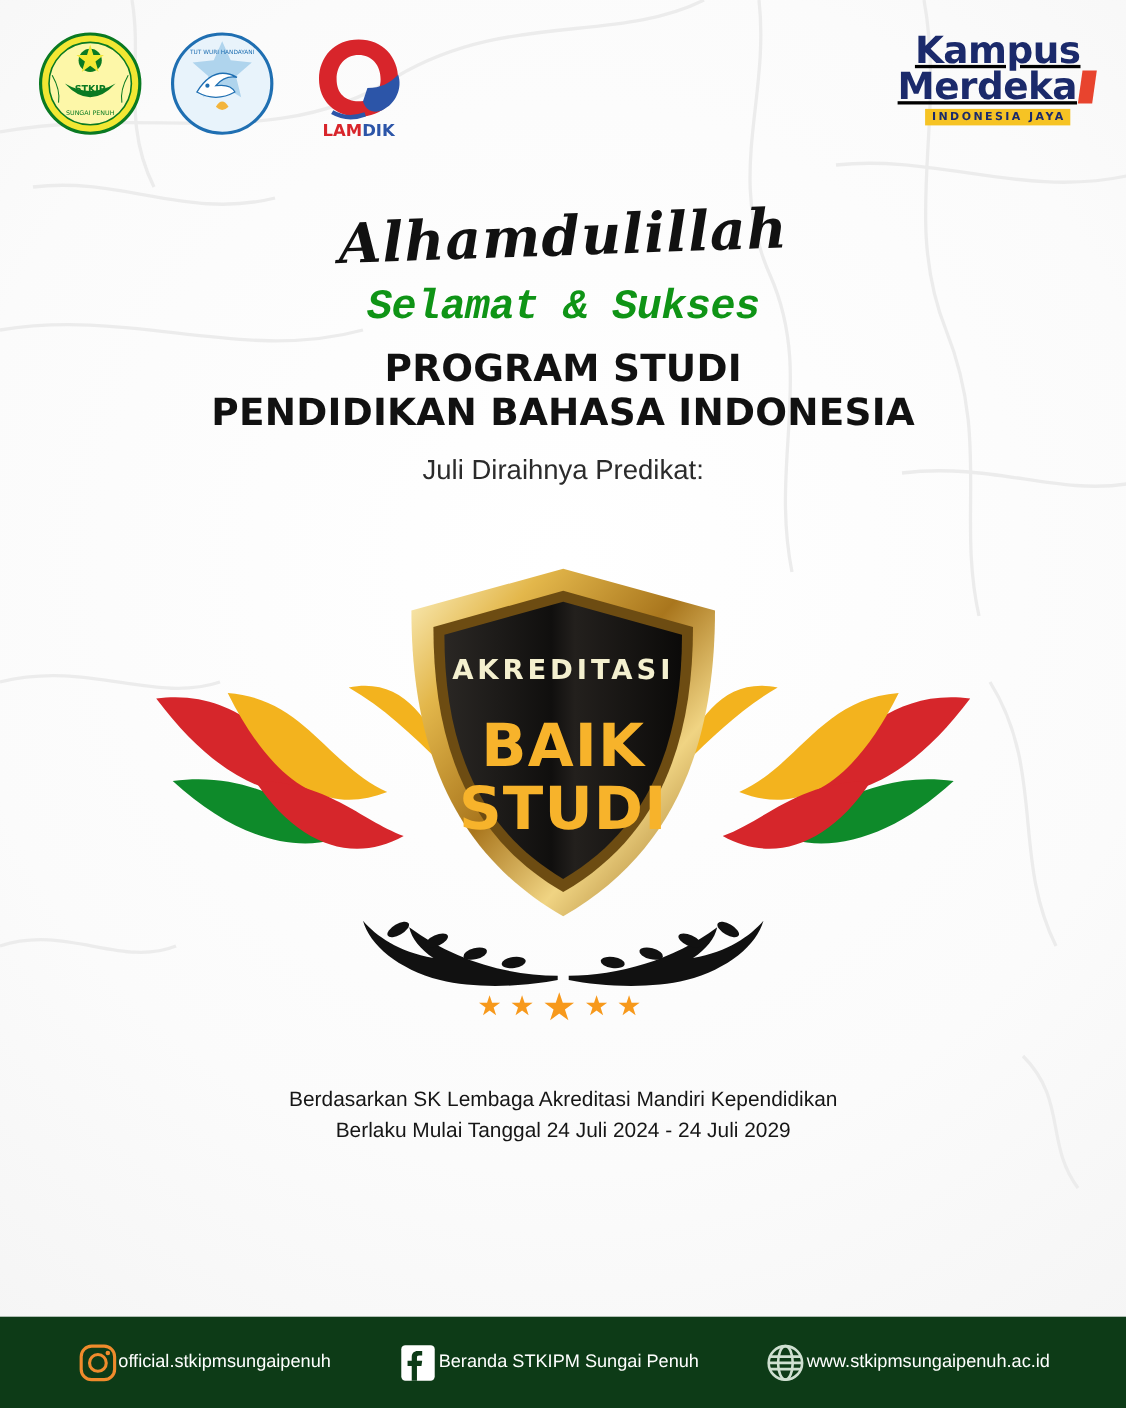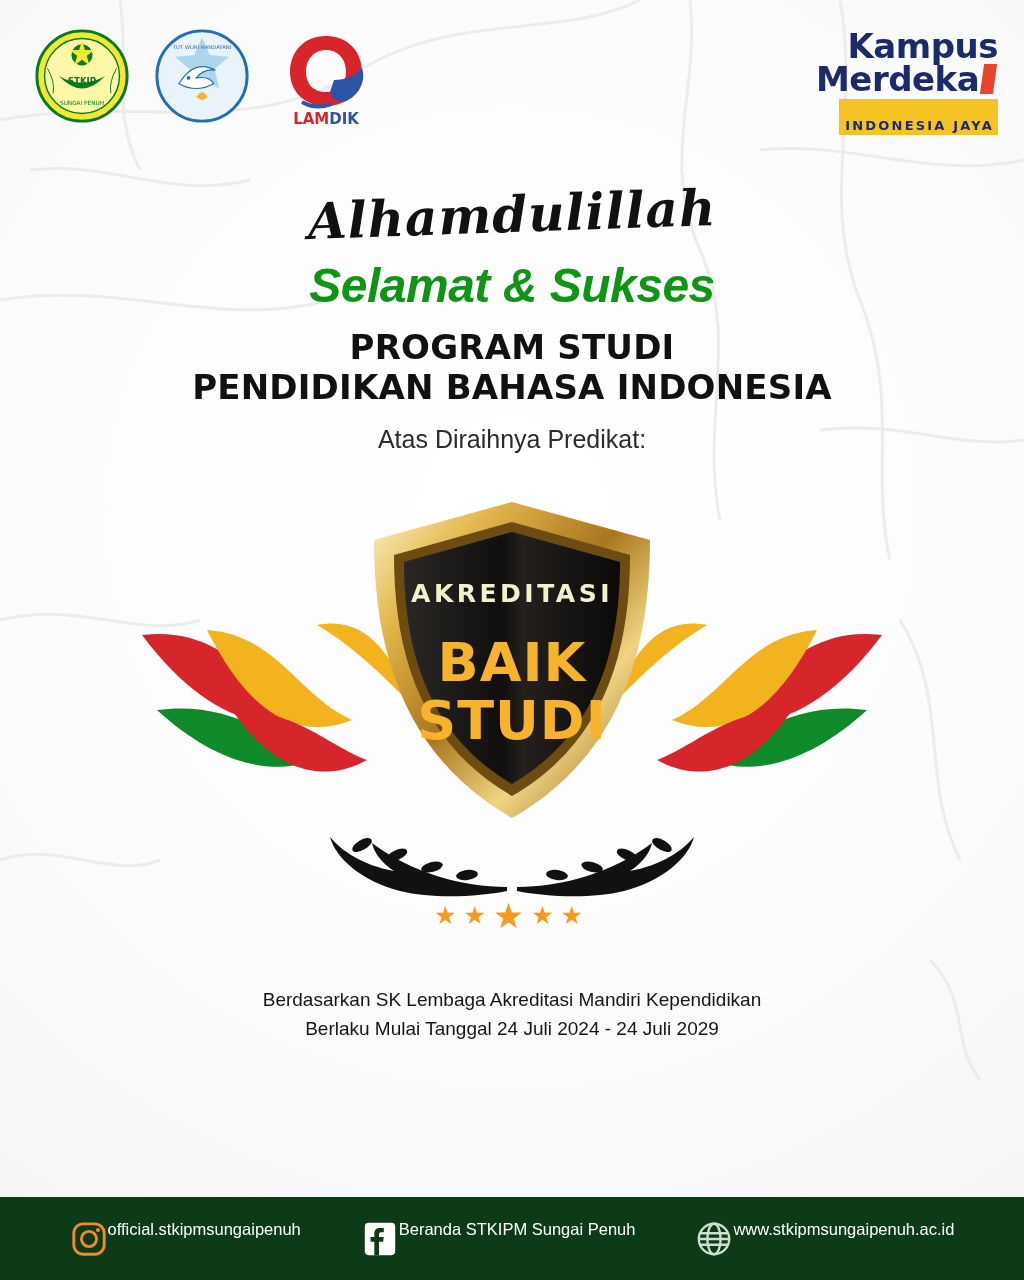--- a/index.html
+++ b/index.html
@@ -27,56 +27,56 @@
     justify-content:flex-end;
   }
   .logo { position:relative; }
 
   .stkip-logo { width:96px; height:96px; }
   .tutwuri-logo { width:96px; height:96px; }
   .lamdik-logo { width:104px; height:100px; }
 
   .km-logo {
     position:absolute; top:30px; right:26px;
-    width:182px; z-index:3; text-align:right;
+    width:182px; z-index:3; text-align:center;text-decoration:underline;
   }
   .km-kampus {
     font-size:34px; font-weight:bold; color:#1b2a6b;
     letter-spacing:-0.5px; line-height:0.95;
     font-family:"DejaVu Sans", sans-serif;
   }
   .km-merdeka {
     font-size:34px; font-weight:bold; color:#1b2a6b;
     letter-spacing:-0.5px; line-height:1.0;
     font-family:"DejaVu Sans", sans-serif;
     display:flex; align-items:center;
   }
   .km-merdeka .bar {
     display:inline-block; width:13px; height:30px;
     background:#e8442e; margin-left:3px; transform:skewX(-8deg);
   }
   .km-sub {
     margin-top:3px; background:#f6c324; color:#1b2a6b;
-    font-size:13px; font-weight:bold; letter-spacing:2.2px;
-    padding:19px 4px 2px 6px; display:inline-block;
+    font-size:10px; font-weight:bold; letter-spacing:2.2px;
+    padding:2px 4px 2px 6px; display:inline-block;
     font-family:"DejaVu Sans", sans-serif;
   }
 
   
   .headline { position:absolute; top:185px; left:0; width:100%; text-align:center; z-index:3; }
   .alhamdulillah {
     font-family:"DejaVu Serif", serif;
     font-style:italic; font-weight:bold;
     font-size:50px; color:#111; letter-spacing:1px;
     transform:rotate(-2deg);
   }
   .selamat {
     margin-top:14px;
-    font-family:Liberation Sans, sans-serif;
-    font-size:48px; font-weight:bold; font-style:italic;
+    font-family:Liberation Mono, monospace;
+    font-size:38px; font-weight:bold; font-style:italic;
     color:#0f9416; letter-spacing:-0.5px;
   }
   .prodi {
     margin-top:14px;
     font-family:"DejaVu Sans", sans-serif;
     font-size:34px; font-weight:bold; color:#111; line-height:1.18;
     letter-spacing:0.2px;
   }
   .atas {
     margin-top:18px;
@@ -87,21 +87,21 @@
   
   .emblem-wrap {
     position:absolute; top:495px; left:0; width:100%;
     display:flex; justify-content:center; z-index:2;
   }
   .emblem { position:relative; width:800px; height:470px; }
 
   .ribbons { position:absolute; top:120px; left:0; width:800px; height:200px; z-index:1; }
 
   .shield-holder {
-    position:absolute; left:50%; top:1px; transform:translateX(-50%);
+    position:absolute; left:50%; top:16px; transform:translateX(-50%);
     width:300px; height:330px; z-index:3;
   }
   .shield-text {
     position:absolute; left:0; top:0; width:300px; height:330px;
     z-index:4; text-align:center; color:#fff; pointer-events:none;
   }
   .akreditasi {
     margin-top:83px; font-size:25px; font-weight:bold;
     letter-spacing:3.5px; color:#f4f0cf;
     font-family:"DejaVu Sans", sans-serif;
@@ -127,21 +127,21 @@
     font-size:19px; color:#161616; line-height:1.55;
     font-family:"Liberation Sans", sans-serif;
   }
 
   
   .bottombar {
     position:absolute; left:0; bottom:0; width:1024px; height:83px;
     background:#0d3b17; z-index:5;
     display:flex; align-items:center; justify-content:center; gap:60px;
   }
-  .social { display:flex; align-items:flex-start; }
+  .social { display:flex; align-items:center; }
   .social span.txt { color:#ffffff; font-size:16.5px; }
   .ico { width:38px; height:38px; display:block; }
 </style>
 </head>
 <body>
 
 <div class="poster">
 
   <svg class="bg-lines" width="1024" height="1280" viewBox="0 0 1024 1280">
     <g fill="none" stroke="#ececec" stroke-width="3">
@@ -207,21 +207,21 @@
     <div class="km-sub">INDONESIA JAYA</div>
   </div>
 
   <div class="headline">
     <div class="alhamdulillah">Alhamdulillah</div>
     <div class="selamat">Selamat &amp; Sukses</div>
     <div class="prodi">
       <div>PROGRAM STUDI</div>
       <div>PENDIDIKAN BAHASA INDONESIA</div>
     </div>
-    <div class="atas">Atas Diraihnya Predikat:</div>
+    <div class="atas">Juli Diraihnya Predikat:</div>
   </div>
 
   <div class="emblem-wrap">
     <div class="emblem">
 
       <svg class="ribbons" viewBox="0 0 800 200">
         <g stroke-linecap="round" fill="none" stroke-width="22">
           <path d="M30 20 C110 10 140 70 200 100 C150 120 90 100 30 20 Z" fill="#d6262b" stroke="none"></path>
           <path d="M95 15 C165 20 185 80 240 105 C190 125 140 105 95 15 Z" fill="#f3b31e" stroke="none"></path>
           <path d="M45 95 C120 85 160 125 215 140 C165 165 105 150 45 95 Z" fill="#0e8a2a" stroke="none"></path>

